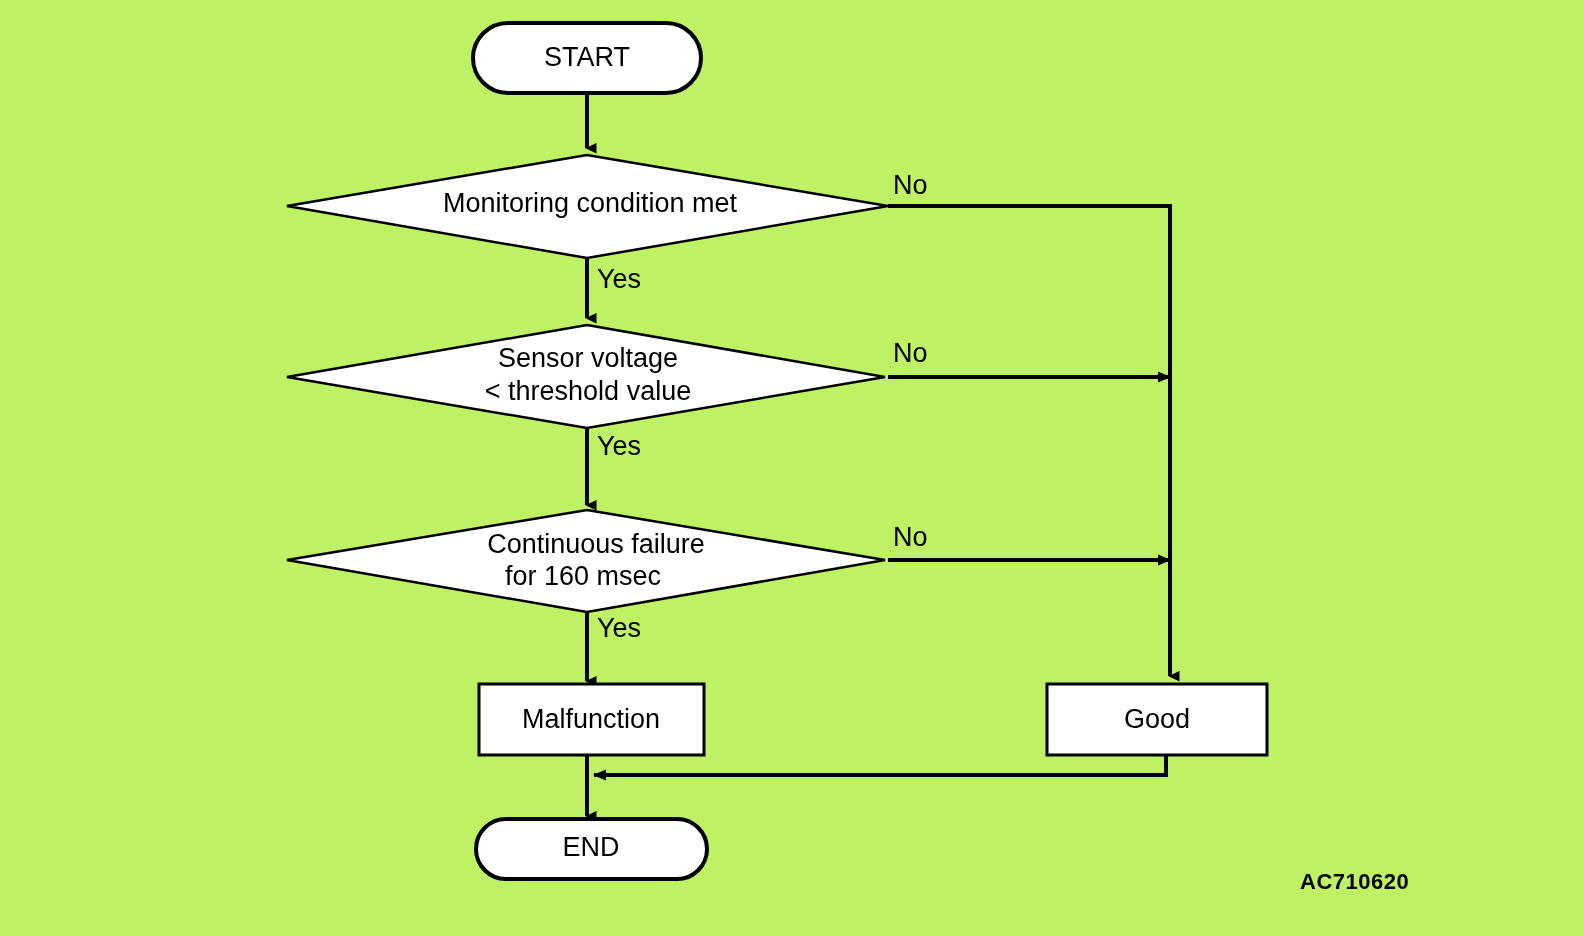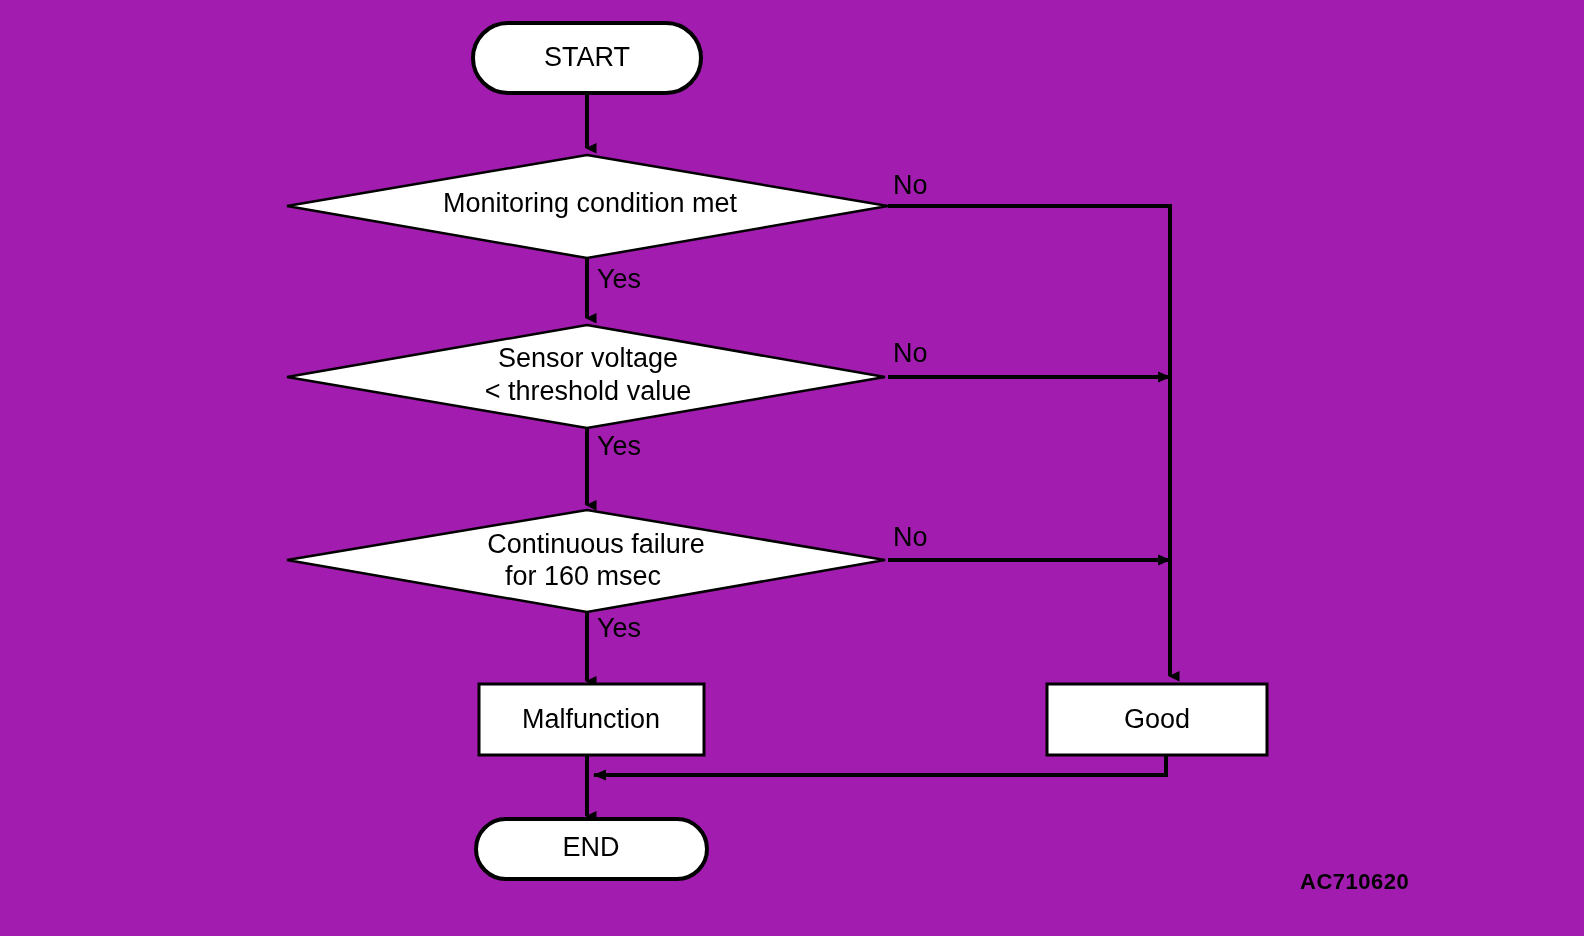--- a/index.html
+++ b/index.html
@@ -7,21 +7,21 @@
     padding: 0;
     background: #ffffff;
   }
   body {
     font-family: "Liberation Sans", sans-serif;
   }
   #canvas {
     position: relative;
     width: 1584px;
     height: 936px;
-    background: #a21caf;
+    background: #bef264;
     overflow: hidden;
   }
   #flow-svg {
     position: absolute;
     left: 0;
     top: 0;
     width: 1584px;
     height: 936px;
   }
   .node-text {

